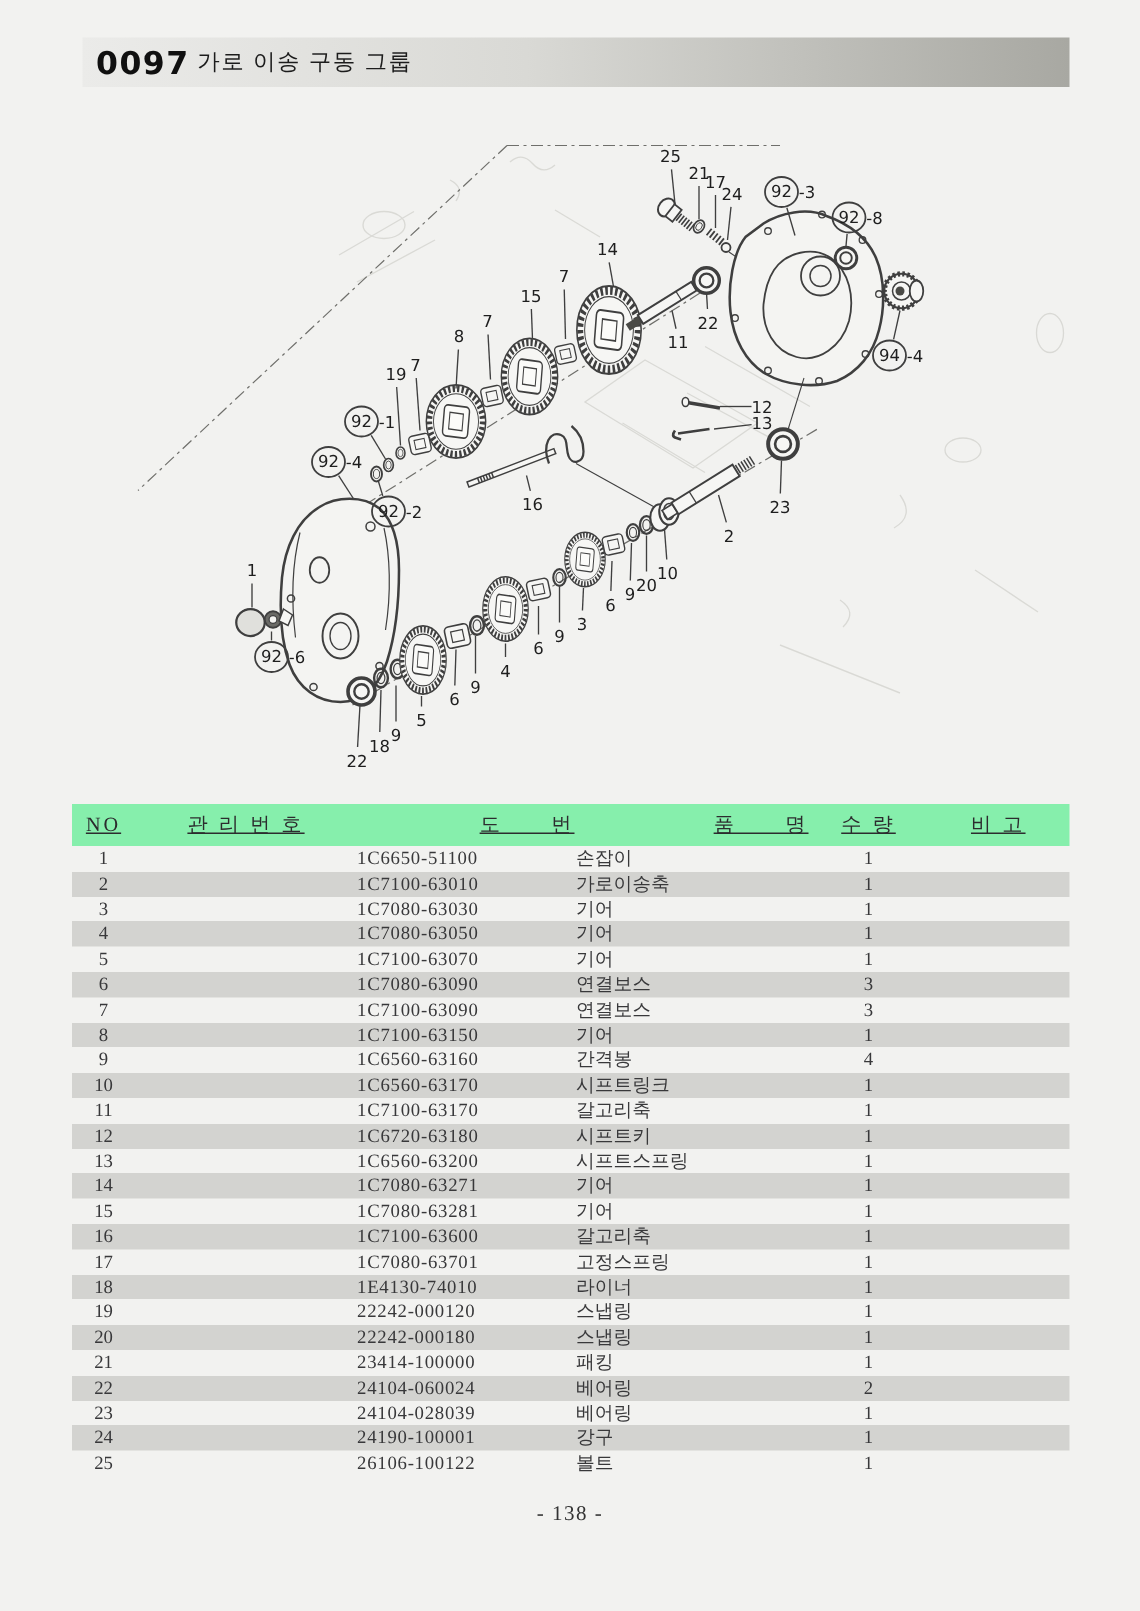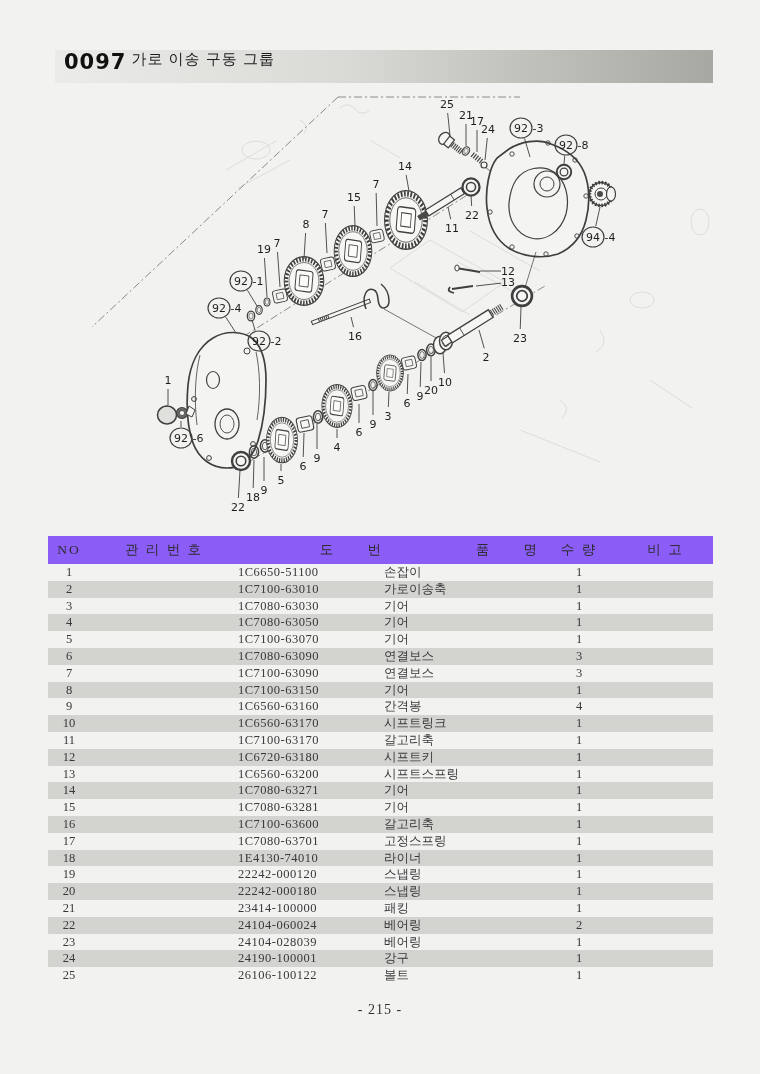--- a/index.html
+++ b/index.html
@@ -1,41 +1,41 @@
 <!DOCTYPE html>
 <html><head>
 <meta charset="utf-8">
 <style>
   html,body{margin:0;padding:0;}
   body{
     width:760px;height:1074px;position:relative;overflow:hidden;
     background:#f2f2f0;font-family:"Liberation Sans",sans-serif;
   }
   .header-bar{
-    position:absolute;left:55px;top:50px;width:658px;height:33px;
+    position:absolute;left:55px;top:25px;width:658px;height:33px;
     background:linear-gradient(90deg,#ebebe9 0%,#d9d9d5 45%,#a8a8a2 100%);
-    display:flex;
+    display:flex;align-items:center;
   }
   .header-code{
     font-family:"DejaVu Sans",sans-serif;font-weight:bold;font-size:21px;
     letter-spacing:1px;color:#101010;margin-left:9px;
   }
   .header-title{font-size:15px;color:#1c1c1c;margin-left:5px;letter-spacing:1px;}
   #diagram{position:absolute;left:0;top:85px;width:760px;height:450px;}
   .leader{stroke:#3f3f3f;stroke-width:0.9;}
   .callout-circle{fill:none;stroke:#3f3f3f;stroke-width:1.2;}
   .callout-text{font:11px "DejaVu Sans",sans-serif;fill:#1e1e1e;text-anchor:middle;}
   table.parts{
     position:absolute;left:48px;top:536px;width:665px;
     border-collapse:collapse;table-layout:fixed;
     font-family:"Liberation Serif",serif;color:#38383a;
   }
   table.parts thead th{
-    background:#8b5cf6;height:26px;font-weight:normal;font-size:13.5px;
-    white-space:pre;letter-spacing:2px;color:#2c2c2e;
+    background:#86efac;height:26px;font-weight:normal;font-size:13.5px;
+    white-space:pre;letter-spacing:2px;color:#2c2c2e;text-decoration:underline;
   }
   table.parts th.left{text-align:right;padding-left:12px;}
   table.parts tbody td{height:16.8px;font-size:12.5px;padding:0;line-height:16.8px;overflow:hidden;}
   table.parts tbody tr:nth-child(even){background:#d3d3d0;}
   td.no{text-align:center;}
   td.dwg{padding-left:12px;letter-spacing:0.5px;}
   td.name{padding-left:11px;font-size:12px;}
   td.qty{text-align:center;}
   .page-number{
     position:absolute;top:1002px;left:0;width:760px;text-align:center;
@@ -619,14 +619,14 @@
           <td class="no">25</td>
           <td class="mgmt"></td>
           <td class="dwg">26106-100122</td>
           <td class="name">볼트</td>
           <td class="qty">1</td>
           <td class="note"></td>
         </tr>
       </tbody>
   </table>
 
-  <div class="page-number">- 215 -</div>
+  <div class="page-number">- 138 -</div>
 </div>
 
 </body></html>

